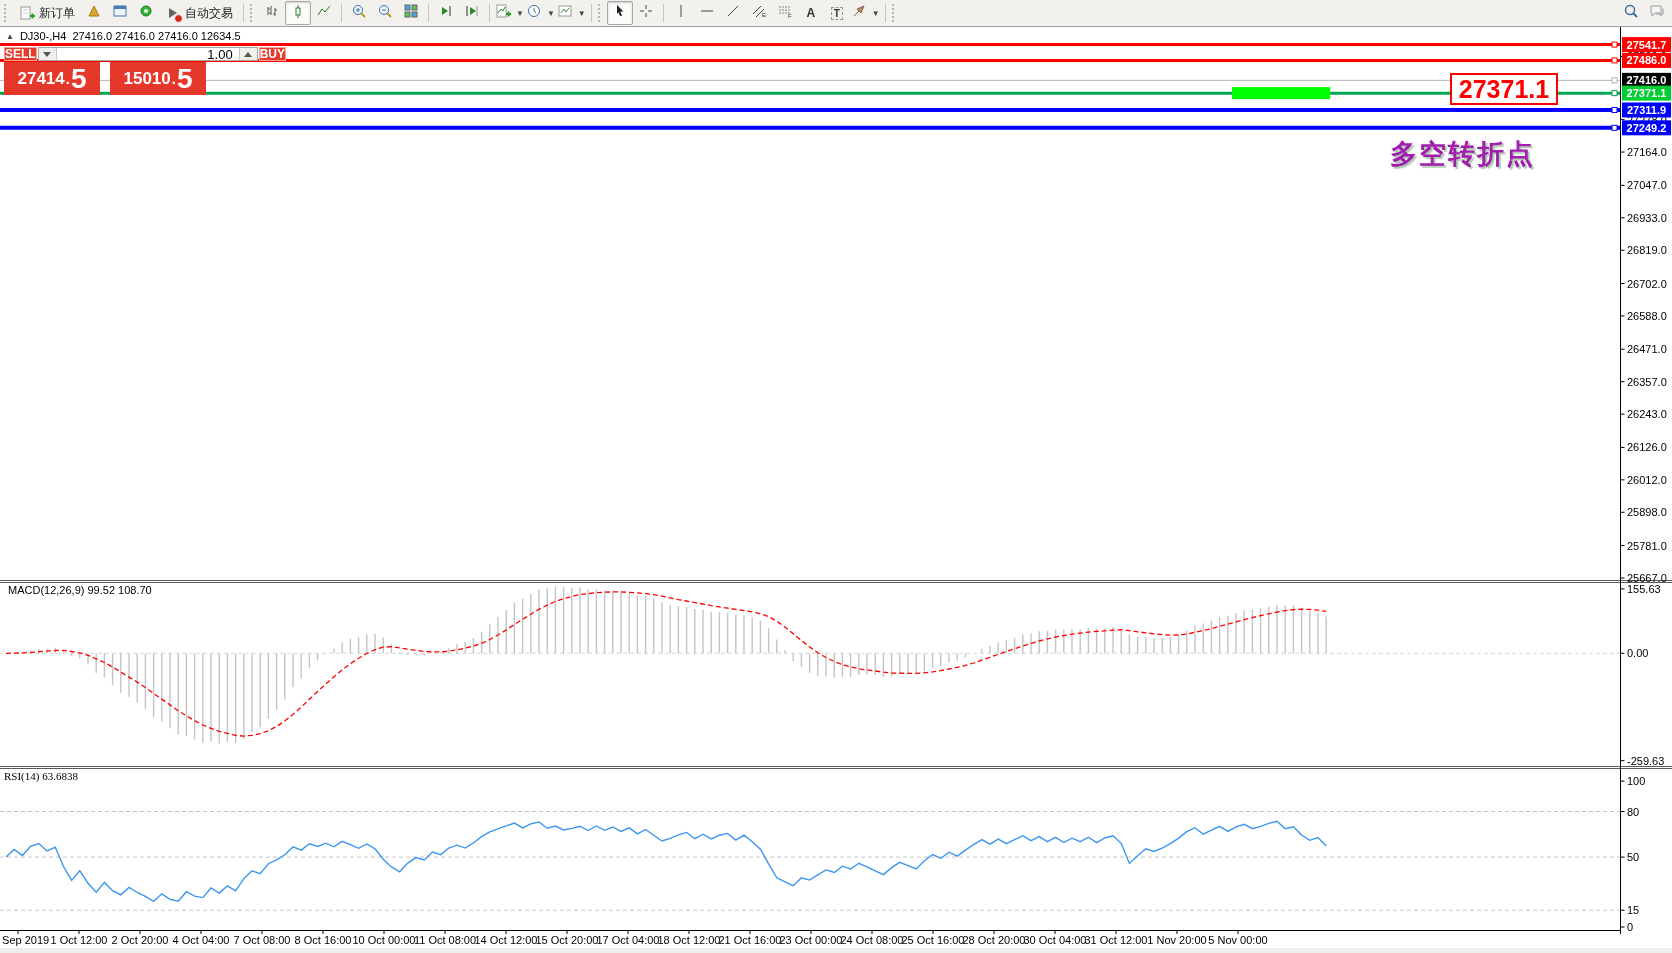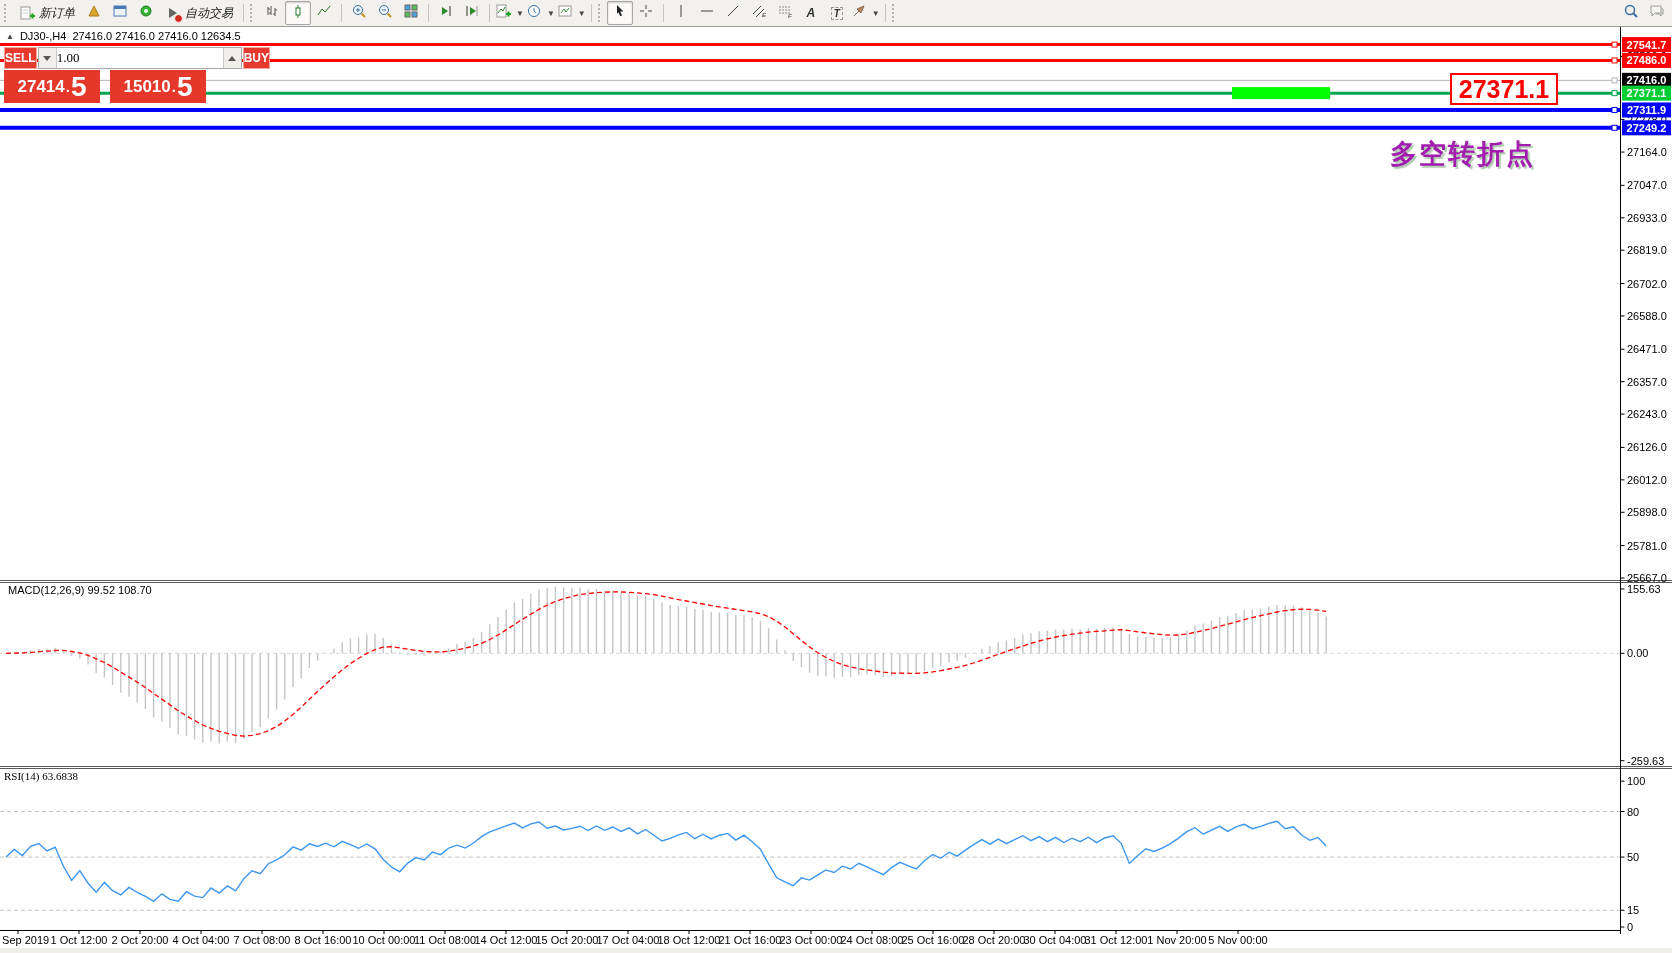--- a/index.html
+++ b/index.html
@@ -1,18 +1,18 @@
 <!DOCTYPE html>
 <html><head>
 <meta charset="utf-8">
 <style>
   html,body{margin:0;padding:0;background:#fff;}
   #app{position:relative;width:1672px;height:953px;font-family:"Liberation Sans",sans-serif;overflow:hidden;background:#fff;}
   
-  #toolbar{position:absolute;left:0;top:0;width:1672px;height:27px;background:#f3f1ee;border-bottom:1px solid #9f9d99;display:flex;align-items:center;padding:0 2px;box-sizing:border-box;font-style:italic;}
+  #toolbar{position:absolute;left:0;top:0;width:1672px;height:27px;background:#f3f1ee;border-bottom:1px solid #9f9d99;display:flex;align-items:center;padding:0 2px;box-sizing:border-box;}
   .tbtn{height:22px;min-width:24px;display:flex;align-items:center;justify-content:center;border:1px solid transparent;border-radius:2px;gap:4px;cursor:default;}
   .tbtn.wide{padding:0 5px;font-size:12px;color:#222;}
   .tbtn.active{border-color:#a8a8a8;background:#fcfbfa;box-shadow:inset 0 1px 2px rgba(0,0,0,.18);}
   .tbtn .caret{font-size:8px;color:#444;margin-left:1px;}
   .tbsep{width:1px;height:18px;background:#c6c4c0;margin:0 4px;}
   .tbhandle{width:3px;height:18px;border-left:2px dotted #b8b6b2;margin:0 4px 0 2px;}
   .tf{min-width:26px;height:20px;font-size:11px;color:#333;display:flex;align-items:center;justify-content:center;border:1px solid transparent;border-radius:2px;padding:0 3px;}
   .tf.active{border-color:#a8a8a8;background:#fcfbfa;box-shadow:inset 0 1px 2px rgba(0,0,0,.15);}
   #tb-spacer{flex:1;}
   .badge{position:absolute;right:-2px;bottom:-2px;width:7px;height:7px;border-radius:50%;background:#d42a1e;border:1px solid #fff;}
@@ -22,29 +22,29 @@
   
   #chart-svg{position:absolute;left:0;top:27px;}
   #chart-title{position:absolute;left:6px;top:30px;font-size:11px;color:#000;display:flex;gap:6px;align-items:center;}
   #chart-title .marker{font-size:8px;color:#444;}
   #macd-label{position:absolute;left:8px;top:584px;font-size:11px;color:#000;}
   #rsi-label{position:absolute;left:4px;top:770px;font-size:11px;color:#000;font-family:Liberation Serif, serif;}
   #annotation{position:absolute;left:1390px;top:136px;font-size:27px;font-weight:bold;color:#a21caf;letter-spacing:2px;text-shadow:2px 2px 1px rgba(110,160,110,.55);white-space:nowrap;}
   #price-box{position:absolute;left:1450px;top:73px;width:104px;height:28px;border:2px solid #ff0000;background:#fff;color:#ff0000;font-size:25px;font-weight:bold;display:flex;align-items:center;justify-content:center;}
   
   #trade-panel{position:absolute;left:4px;top:47px;width:202px;}
-  .tp-row1{display:flex;height:22px;gap:1px;}
+  .tp-row1{display:flex;height:14px;gap:1px;}
   .tp-sell,.tp-buy{width:51px;background:#e63a2e;border:1px solid #f4a29a;color:#fff;font-size:12px;font-weight:bold;display:flex;align-items:center;justify-content:center;box-sizing:border-box;}
   .tp-vol{flex:1;display:flex;border:1px solid #a8a8a8;background:#fff;box-sizing:border-box;}
   .tp-step{width:17px;background:#f0efec;display:flex;align-items:center;justify-content:center;border:0;}
   .tp-step.l{border-right:1px solid #c8c8c8;}
   .tp-step.r{border-left:1px solid #c8c8c8;}
   .tri-dn{width:0;height:0;border-left:4px solid transparent;border-right:4px solid transparent;border-top:5px solid #555;}
   .tri-up{width:0;height:0;border-left:4px solid transparent;border-right:4px solid transparent;border-bottom:5px solid #555;}
-  .tp-field{flex:1;border:0;outline:0;font-family:Liberation Serif, serif;font-size:13px;text-align:left;padding:0 6px 0 0;min-width:0;}
+  .tp-field{flex:1;border:0;outline:0;font-family:Liberation Sans, sans-serif;font-size:13px;text-align:right;padding:0 6px 0 0;min-width:0;}
   .tp-row2{display:flex;gap:10px;height:33px;margin-top:1px;}
   .tp-price{flex:1;background:#e6372b;color:#fff;display:flex;align-items:center;justify-content:center;}
   .tp-price .main{font-size:17px;font-weight:bold;}
   .tp-price .dot{font-size:15px;font-weight:bold;margin:0 1px;}
   .tp-price .pip{font-size:28px;font-weight:bold;line-height:26px;}
   
   text{font-family:"Liberation Sans",sans-serif;}
   .ax{font-size:11px;fill:#000;}
   .tag{font-size:11px;font-weight:bold;fill:#fff;}
   .tl{font-size:11px;fill:#000;text-anchor:middle;}

